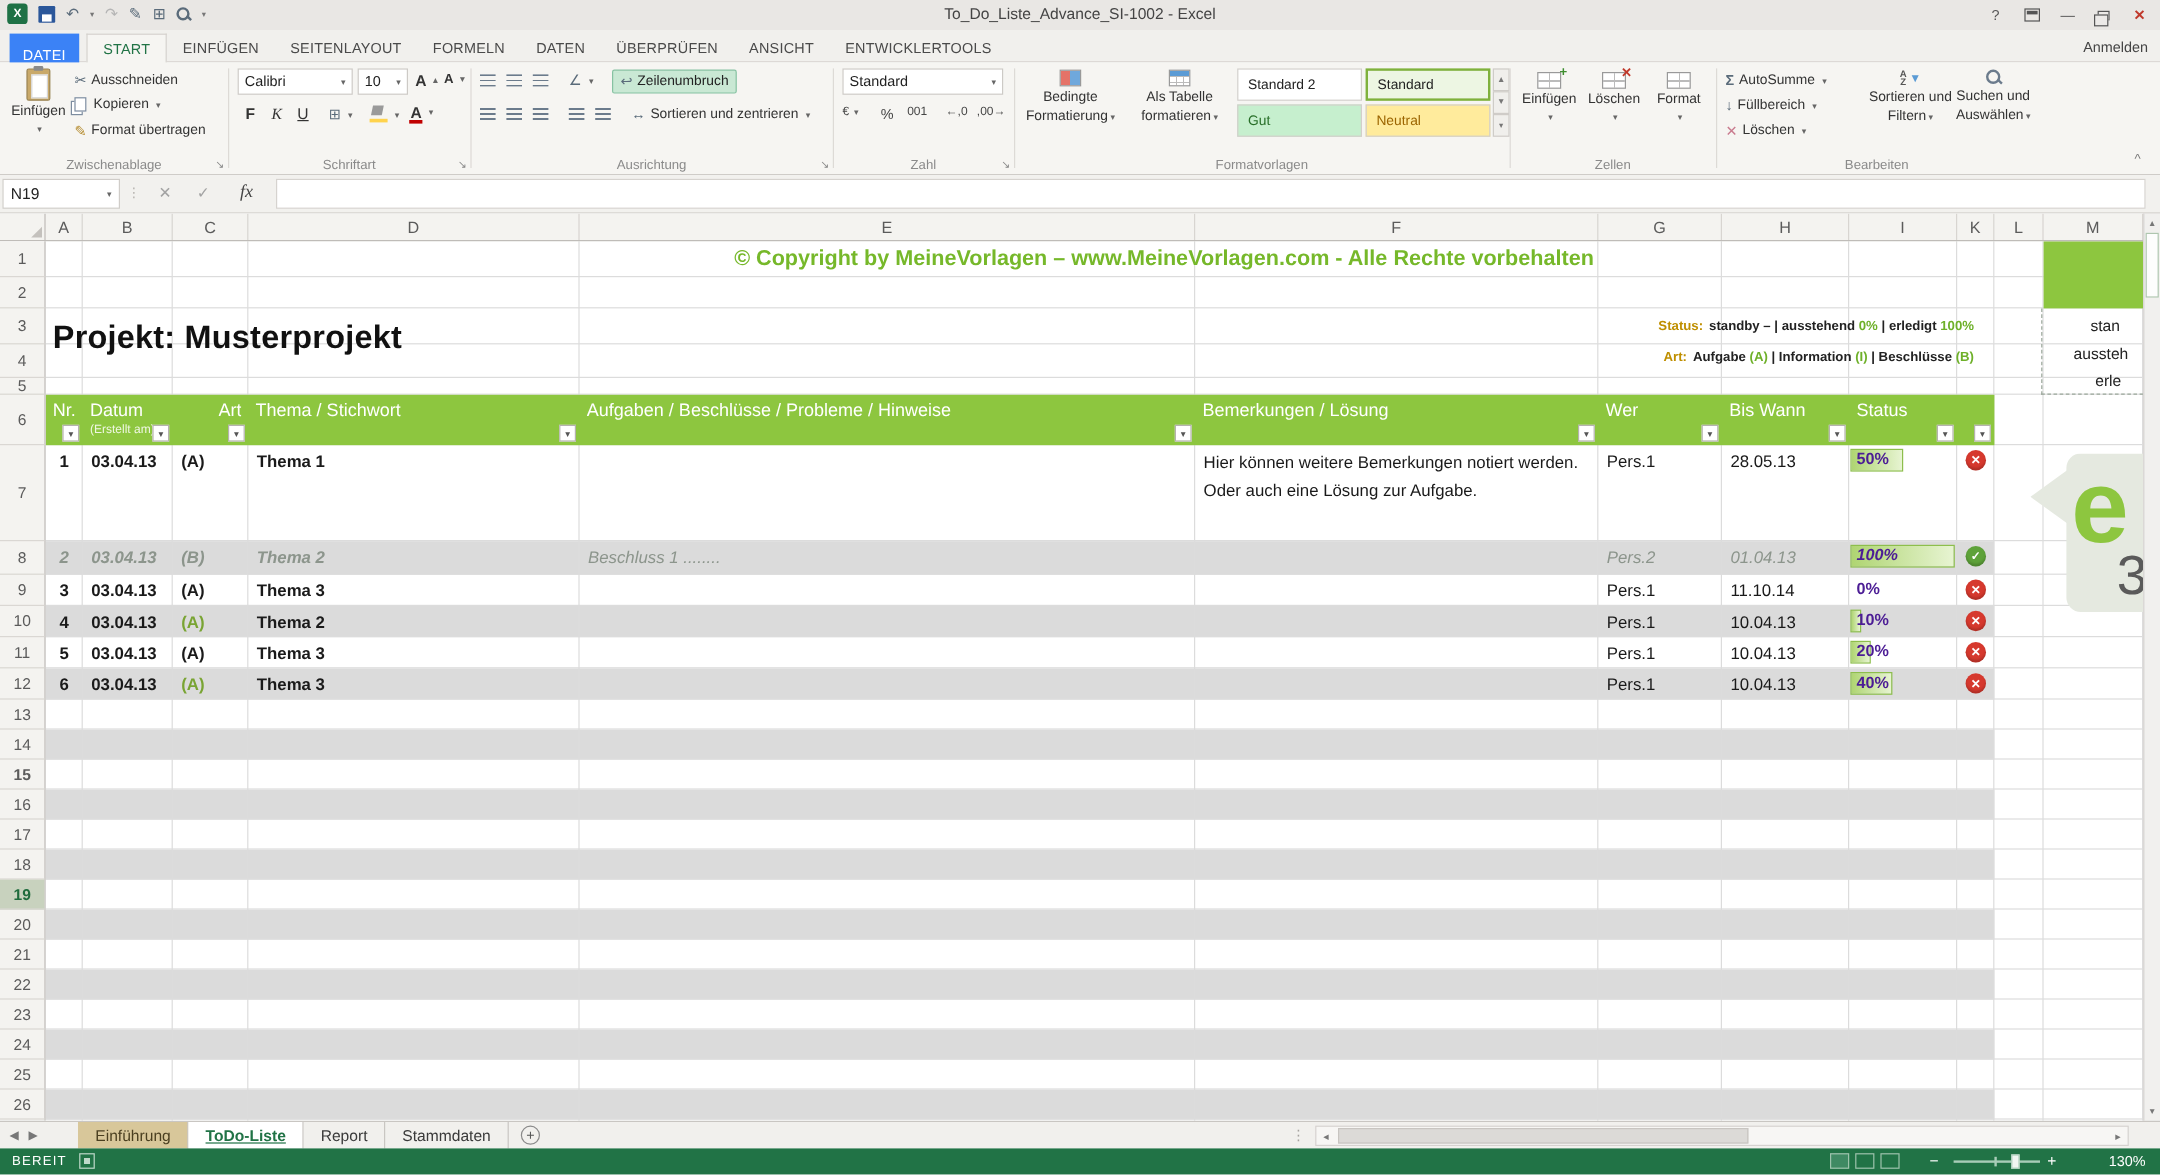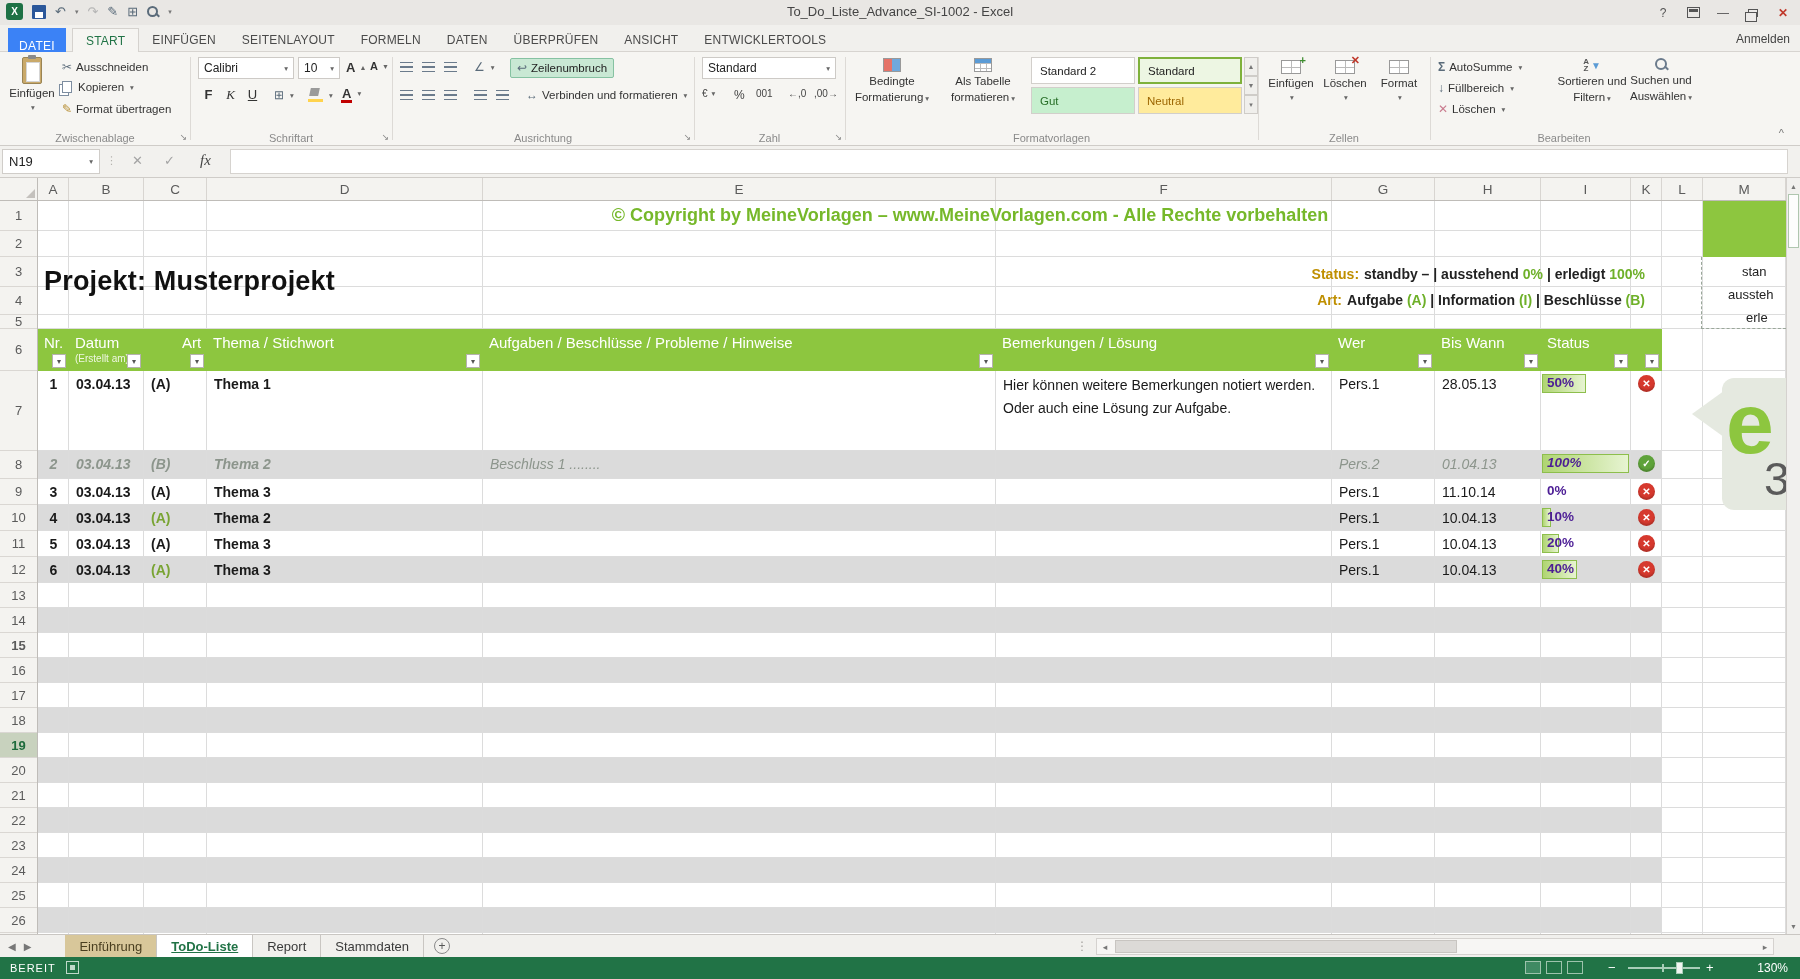--- a/index.html
+++ b/index.html
@@ -118,21 +118,21 @@
 .mut{color:#8C958C;font-style:italic}
 .scell{position:absolute}
 .sbar{position:absolute;left:1px;top:3px;height:19px;background:linear-gradient(to right,#AFD572,#E7F4D2);border:1px solid #8DBE4C}
 .stext{position:absolute;left:6px;top:4px;font-size:13.5px;color:#4c1d95}
 .kcell{position:absolute;display:flex;justify-content:center}
 .sicon{width:17px;height:17px;border-radius:50%;margin-top:4px;color:#fff;font-size:10px;font-weight:bold;display:flex;align-items:center;justify-content:center;box-shadow:inset 0 -2px 2px rgba(0,0,0,.18)}
 .rx{background:#D6392E}
 .chk{background:#5EA23A}
 .copyrightline{position:absolute;left:420px;top:27px;width:1100px;text-align:center;font-size:18px;font-weight:bold;color:#76B82A;white-space:nowrap}
 .projecttitle{position:absolute;left:44px;top:88px;font-size:27px;font-weight:bold;color:#111;letter-spacing:.2px;white-space:nowrap}
-.legendline{position:absolute;left:900px;width:745px;text-align:right;font-size:14px;font-weight:bold;color:#222;white-space:nowrap}
+.legendline{position:absolute;left:900px;width:745px;text-align:right;font-size:11px;font-weight:bold;color:#222;white-space:nowrap}
 .llabel{color:#BF8F00;margin-right:5px}
 .lseg{color:#222}
 .lseg.lg{color:#6EB029}
 .greenblock{position:absolute;left:1703px;top:23px;width:83px;height:56px;background:#8DC63F}
 #sidelegend{position:absolute;left:1701px;top:79px;width:85px;height:72px;border-left:1px dashed #9aa79a;border-bottom:1px dashed #9aa79a;padding-top:3px}
 .sline{font-size:13px;color:#222;line-height:23px;white-space:nowrap;overflow:hidden}
 .bubble{position:absolute;left:1692px;top:200px;width:94px;height:140px;overflow:hidden}
 .btri{position:absolute;left:0;top:10px;width:0;height:0;border-top:26px solid rgba(0,0,0,0);border-bottom:26px solid rgba(0,0,0,0);border-right:36px solid #E5E9E0}
 .bbody{position:absolute;left:30px;top:0;width:80px;height:132px;background:#E5E9E0;border-radius:12px}
 .b-e{position:absolute;left:34px;top:2px;font-size:86px;font-weight:bold;color:#8DC63F;line-height:1}
@@ -309,21 +309,21 @@
           <span class="bars"></span>
         </div>
       <div class="rbtn" style="left:82px;top:38px">
           <span class="bars"></span>
         </div>
       <div class="rbtn" style="left:104px;top:38px">
           <span class="bars"></span>
         </div>
       <div class="rbtn" style="left:134px;top:36px">
           <span class="ic">↔</span>
-          <span>Verbinden und formatieren</span>
+          <span>Sortieren und zentrieren</span>
           <span class="crt">▾</span>
         </div>
       <div class="glabel">Ausrichtung</div>
       <span class="launcher">↘</span>
     </div>
     <div class="gsep" style="left:694px"></div>
 
     <div class="group" style="left:694px;width:151px">
       <div class="combo" style="left:8px;top:5px;width:134px">
           <span>Standard</span>

